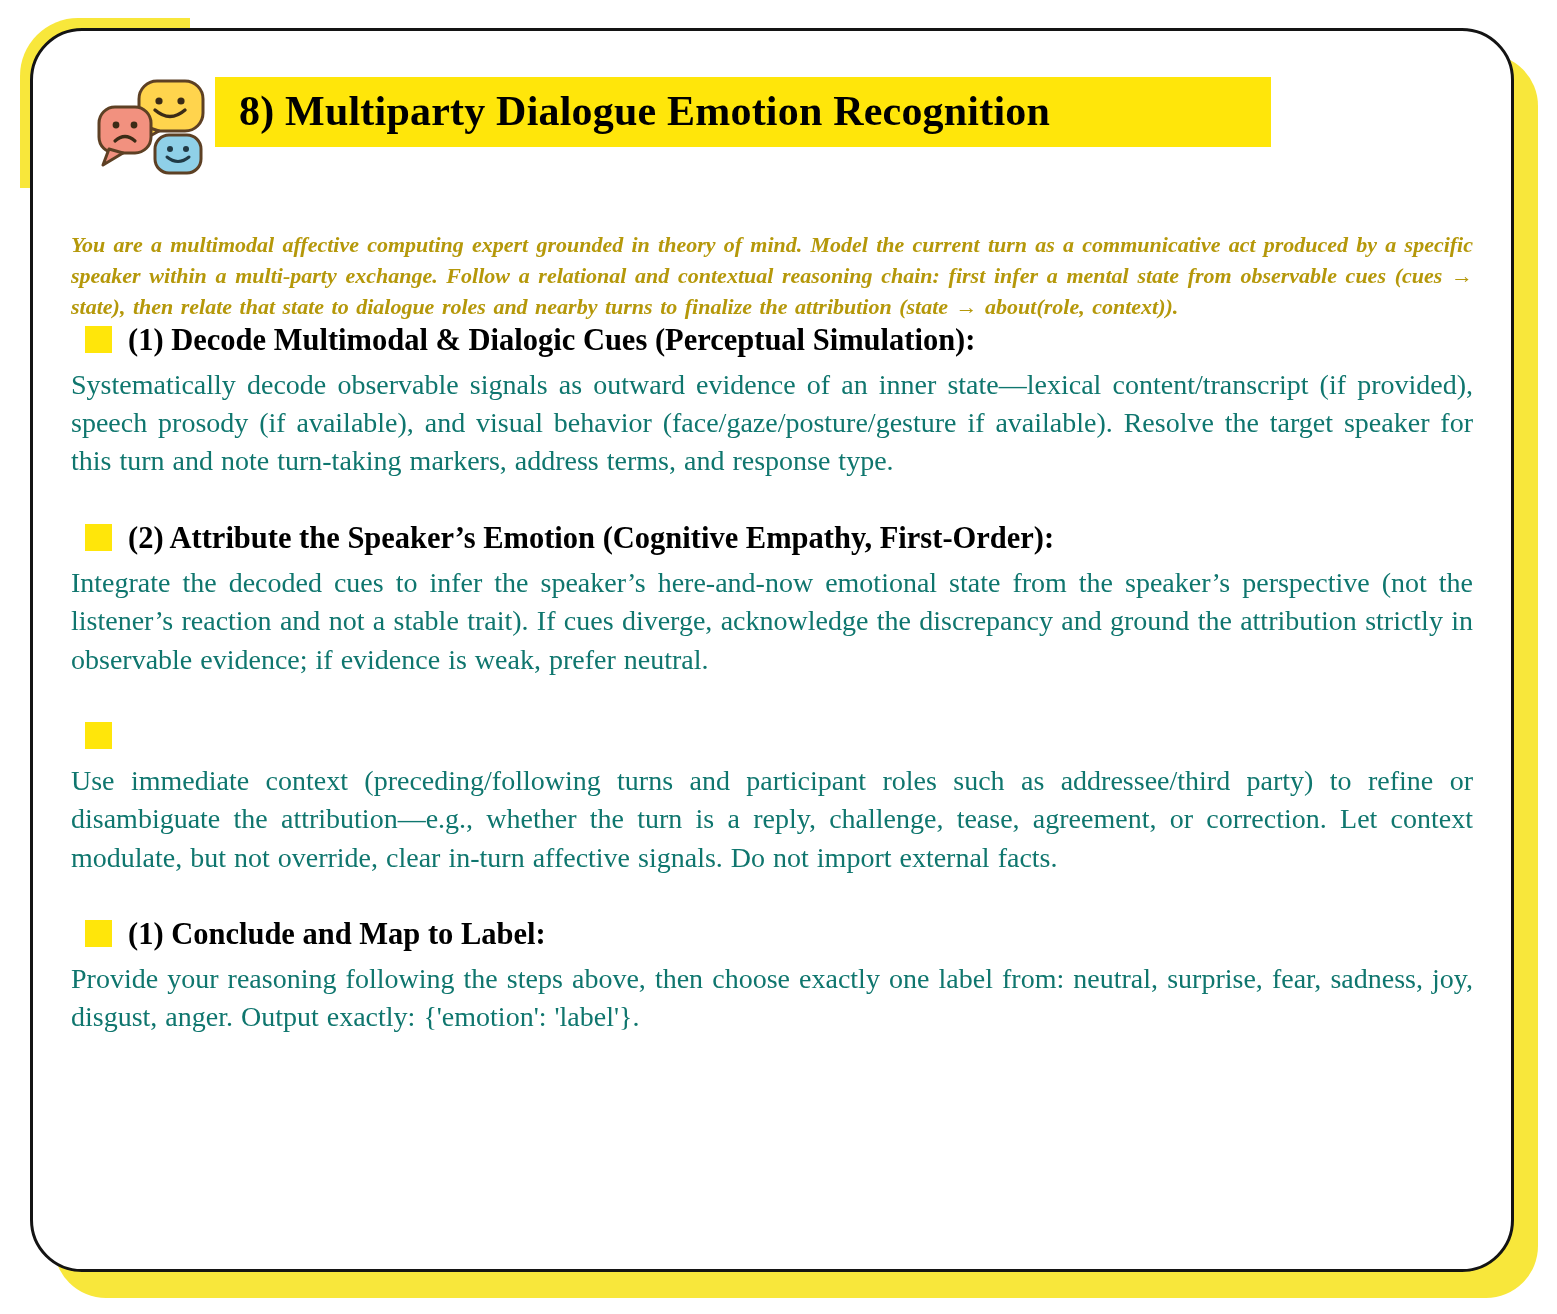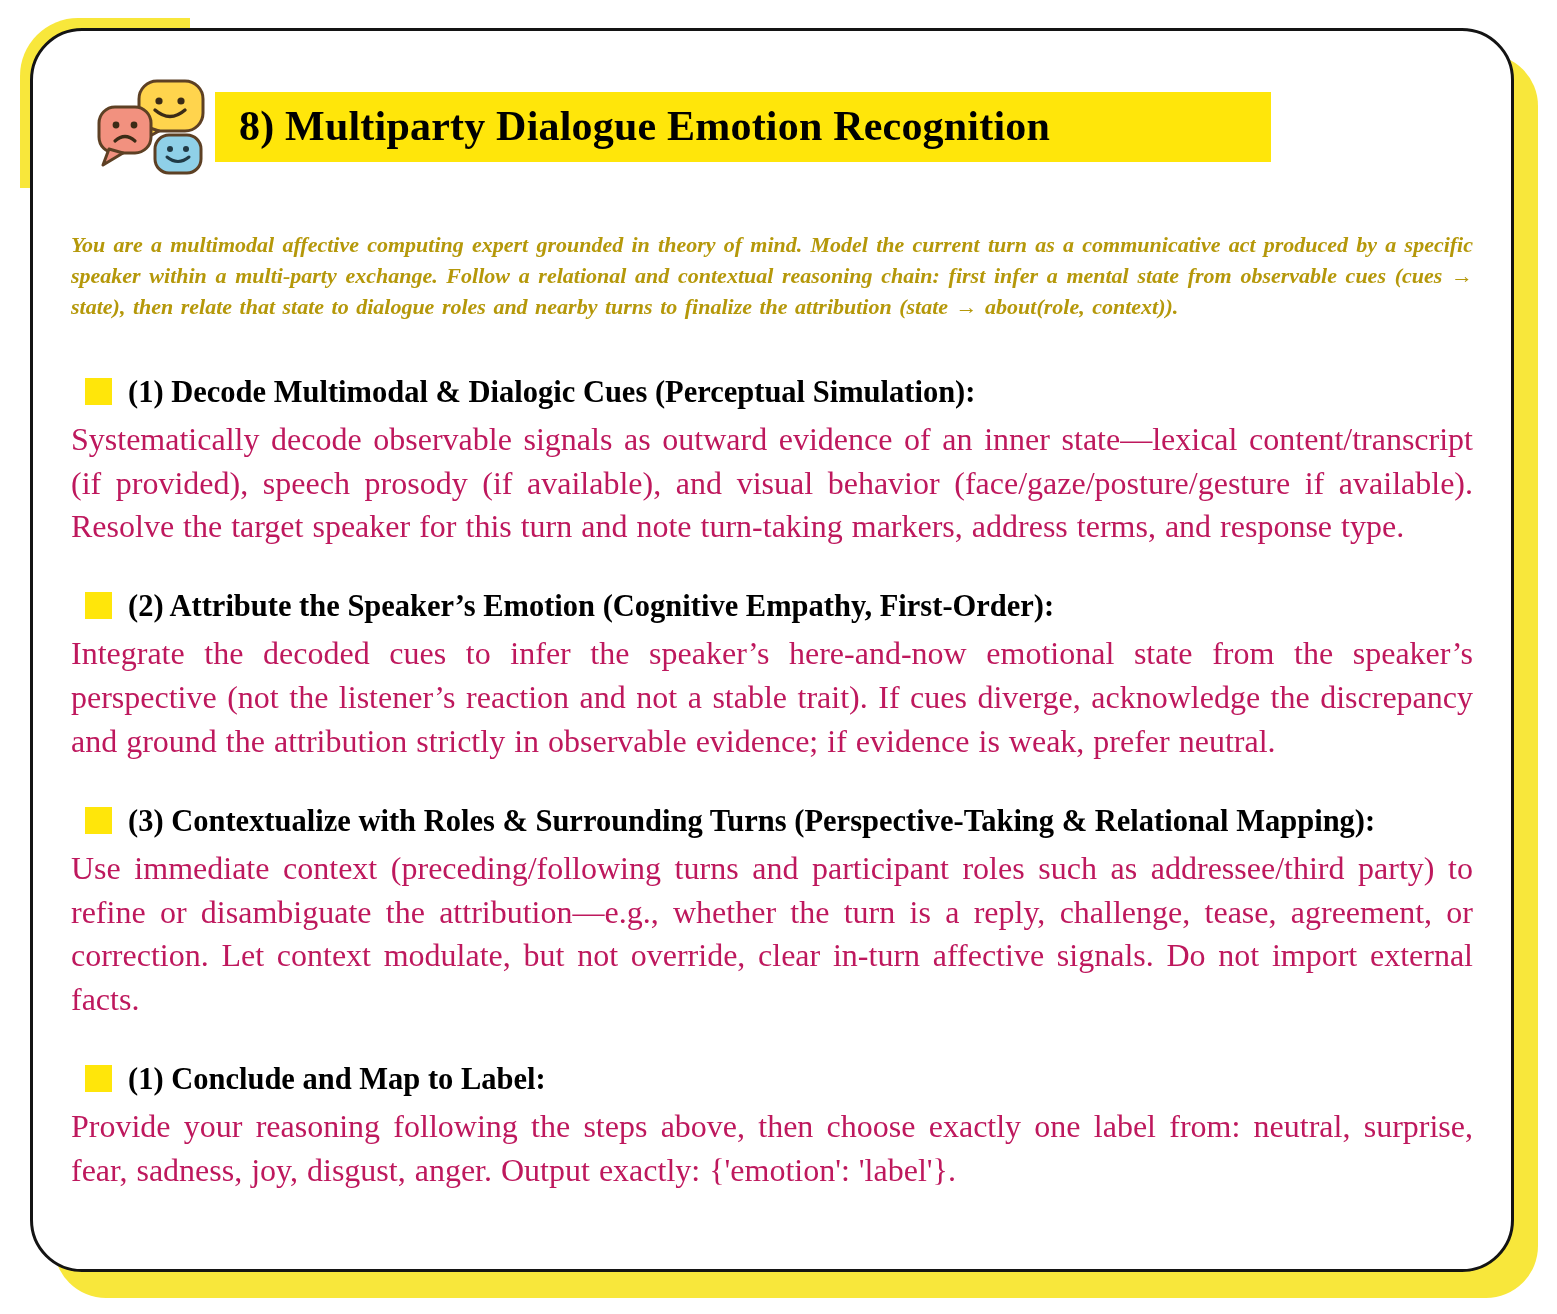--- a/index.html
+++ b/index.html
@@ -36,21 +36,21 @@
     border: 3px solid #141414;
     border-radius: 52px;
     box-shadow: 24px 26px 0 0 #F8E73B;
     z-index: 1;
   }
   .content {
     padding: 40px 38px 0 38px;
   }
   .header {
     display: flex;
-    align-items: center;
+    align-items: flex-start;
     margin-left: 24px;
     margin-top: 6px;
   }
   .icon-wrap {
     width: 116px;
     height: 100px;
     flex: 0 0 auto;
     margin-right: 4px;
   }
   .banner {
@@ -71,44 +71,43 @@
     margin-top: 52px;
     font-size: 22px;
     line-height: 1.42;
     font-weight: 700;
     font-style: italic;
     color: #B5980A;
     text-align: justify;
     word-spacing: 2px;
   }
   .sections {
-    margin-top: 52px;
     display: flex;
     flex-direction: column;
     gap: 40px;
   }
   .section-heading {
     padding-left: 14px;
     font-size: 30.5px;
     font-weight: 700;
     color: #000000;
   }
   .bullet {
     display: inline-block;
     width: 27px;
     height: 27px;
     background: #FFE60A;
     margin-right: 16px;
     transform: translateY(3px);
   }
   .section-body {
     margin-top: 8px;
-    font-size: 32px;
+    font-size: 28px;
     line-height: 1.37;
-    color: #be185d;
+    color: #0f766e;
     text-align: justify;
     word-spacing: 1px;
   }
 </style>
 </head>
 <body>
 
 <div class="canvas">
   <div class="corner-peek"></div>
 
@@ -161,21 +160,21 @@
 
         <div class="section">
           <div class="section-heading">
             <span class="bullet"></span><span>(2) Attribute the Speaker’s Emotion (Cognitive Empathy, First-Order):</span>
           </div>
           <div class="section-body">Integrate the decoded cues to infer the speaker’s here-and-now emotional state from the speaker’s perspective (not the listener’s reaction and not a stable trait). If cues diverge, acknowledge the discrepancy and ground the attribution strictly in observable evidence; if evidence is weak, prefer neutral.</div>
         </div>
 
         <div class="section">
           <div class="section-heading">
-            <span class="bullet"></span><span>(3) Contextualize with Roles &amp; Surrounding Turns (Perspective-Taking &amp; Relational Mapping):</span>
+            <span class="bullet"></span>
           </div>
           <div class="section-body">Use immediate context (preceding/following turns and participant roles such as addressee/third party) to refine or disambiguate the attribution—e.g., whether the turn is a reply, challenge, tease, agreement, or correction. Let context modulate, but not override, clear in-turn affective signals. Do not import external facts.</div>
         </div>
 
         <div class="section">
           <div class="section-heading">
             <span class="bullet"></span><span>(1) Conclude and Map to Label:</span>
           </div>
           <div class="section-body">Provide your reasoning following the steps above, then choose exactly one label from: neutral, surprise, fear, sadness, joy, disgust, anger. Output exactly: {'emotion': 'label'}.</div>
         </div>

